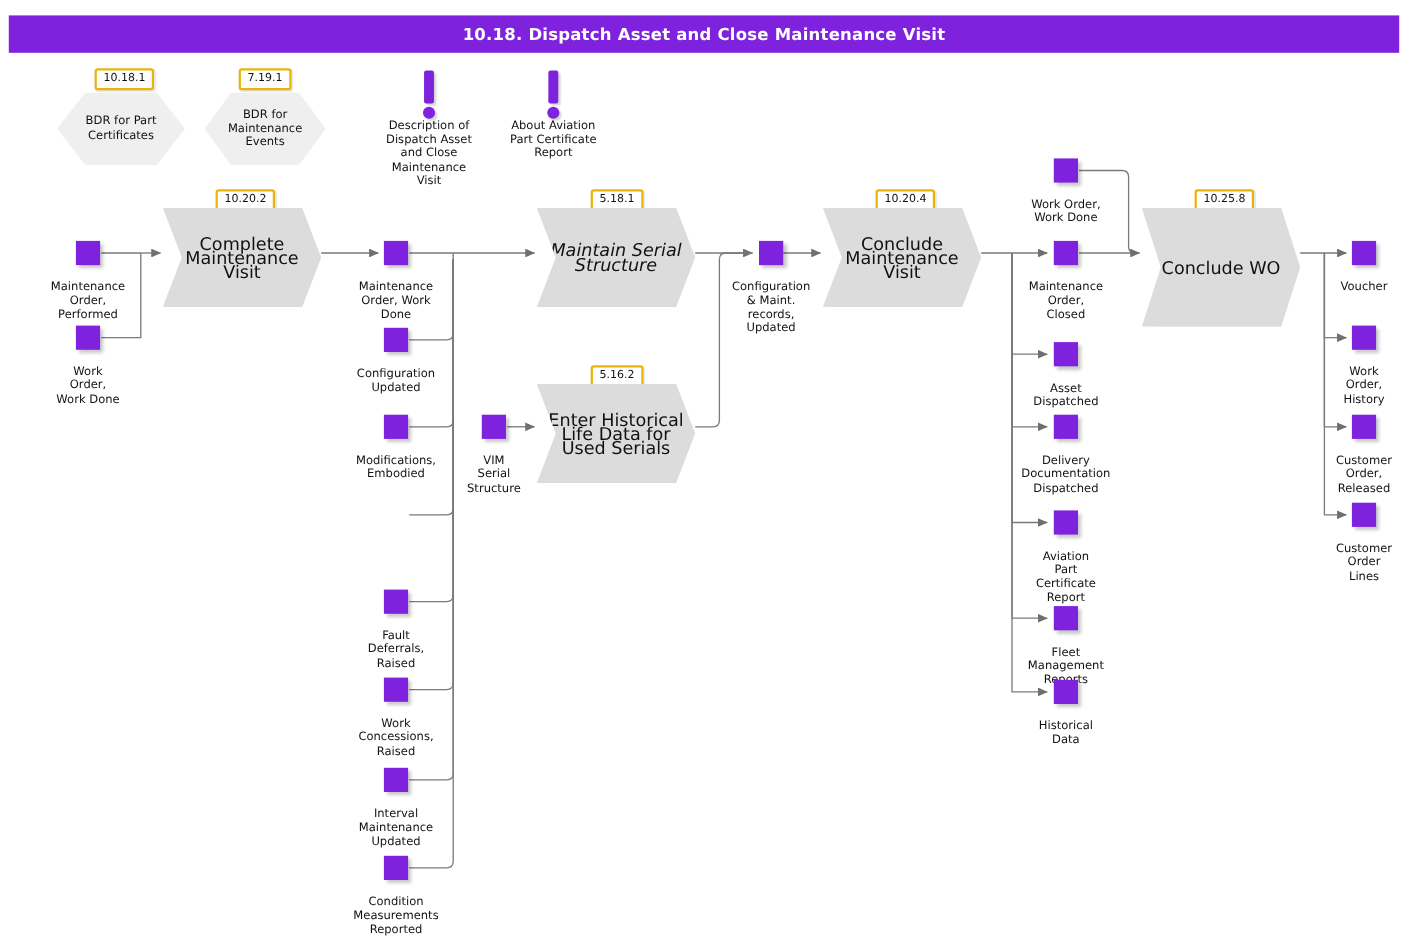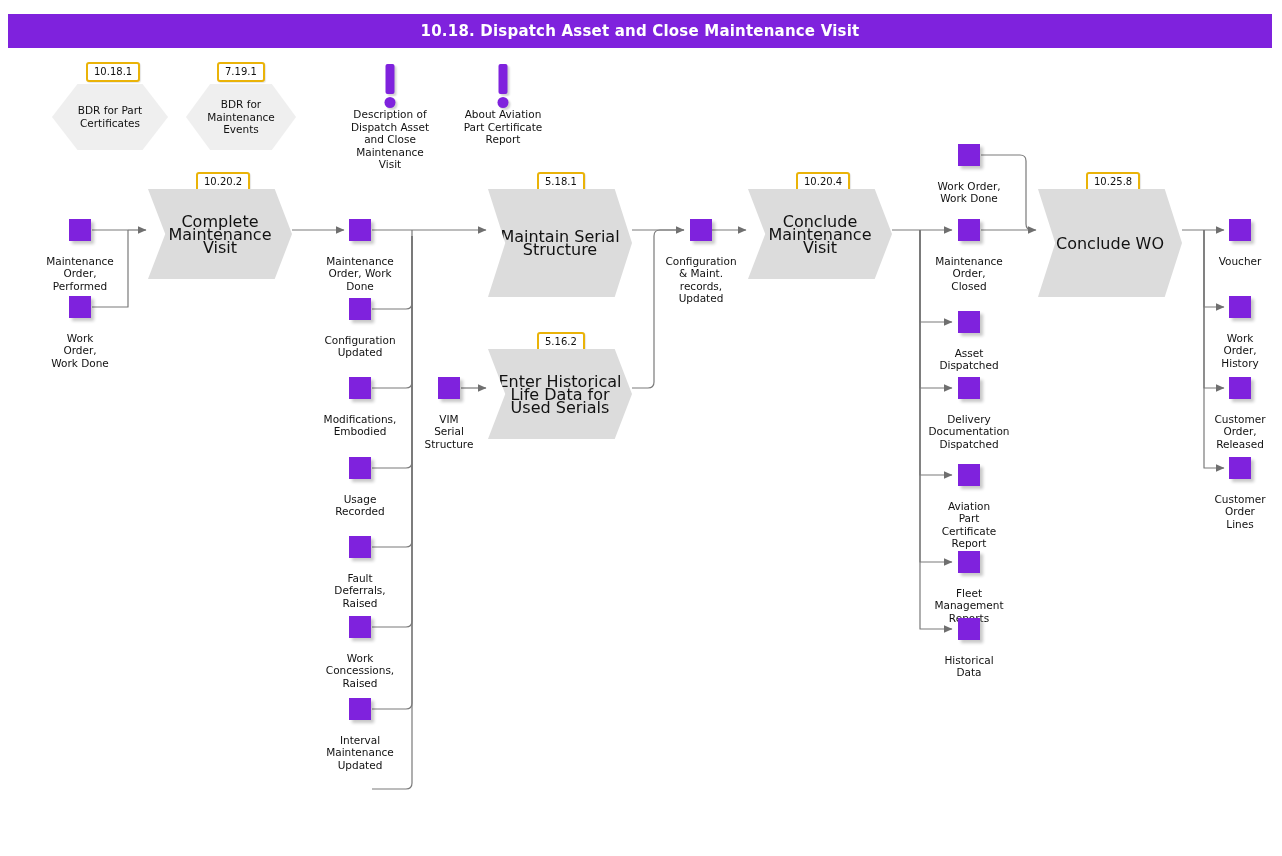--- a/index.html
+++ b/index.html
@@ -183,21 +183,21 @@
 
   <div class="badge" style="left:196px;top:172px;">10.20.2</div>
   <div class="proc" style="left:148px;top:189px;">
     <div class="body" style="width:144px;height:90px;">
       <span class="lbl">Complete<br>Maintenance Visit</span>
     </div>
   </div>
 
   <div class="badge" style="left:537px;top:172px;">5.18.1</div>
   <div class="proc" style="left:488px;top:189px;">
-    <div class="body" style="width:144px;height:108px;">
+    <div class="body" style="width:144px;height:90px;font-style:italic;">
       <span class="lbl">Maintain Serial<br>Structure</span>
     </div>
   </div>
 
   <div class="badge" style="left:537px;top:332px;">5.16.2</div>
   <div class="proc" style="left:488px;top:349px;">
     <div class="body" style="width:144px;height:90px;">
       <span class="lbl">Enter Historical<br>Life Data for<br>Used Serials</span>
     </div>
   </div>
@@ -230,36 +230,36 @@
     <div class="cap">Maintenance<br>Order, Work<br>Done</div>
   </div>
   <div class="node dobj" style="left:300px;top:298px;">
     <div class="sq"></div>
     <div class="cap">Configuration<br>Updated</div>
   </div>
   <div class="node dobj" style="left:300px;top:377px;">
     <div class="sq"></div>
     <div class="cap">Modifications,<br>Embodied</div>
   </div>
-  <div class="node dobj" style="left:300px;top:457px;">
-    <div class="sq"></div>
-    <div class="cap">Usage<br>Recorded</div>
-  </div>
   <div class="node dobj" style="left:300px;top:536px;">
     <div class="sq"></div>
     <div class="cap">Fault<br>Deferrals,<br>Raised</div>
   </div>
   <div class="node dobj" style="left:300px;top:616px;">
     <div class="sq"></div>
     <div class="cap">Work<br>Concessions,<br>Raised</div>
   </div>
   <div class="node dobj" style="left:300px;top:698px;">
     <div class="sq"></div>
     <div class="cap">Interval<br>Maintenance<br>Updated</div>
   </div>
+  <div class="node dobj" style="left:300px;top:778px;">
+    <div class="sq"></div>
+    <div class="cap">Condition<br>Measurements<br>Reported</div>
+  </div>
 
   <div class="node dobj" style="left:389px;top:377px;">
     <div class="sq"></div>
     <div class="cap">VIM<br>Serial<br>Structure</div>
   </div>
 
   <div class="node dobj" style="left:641px;top:219px;">
     <div class="sq"></div>
     <div class="cap">Configuration<br>&amp; Maint.<br>records,<br>Updated</div>
   </div>

